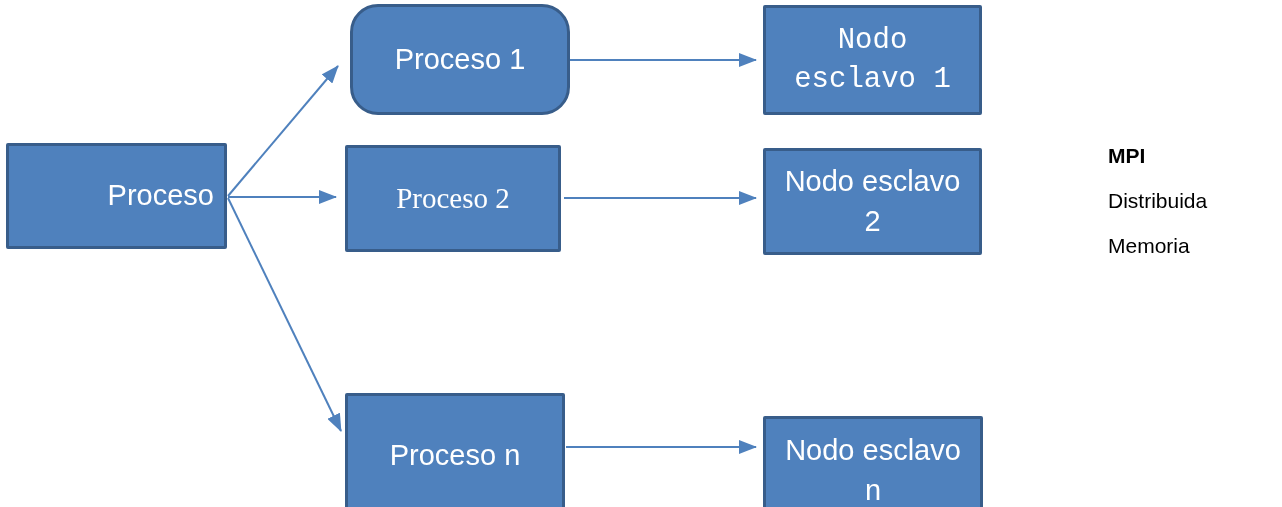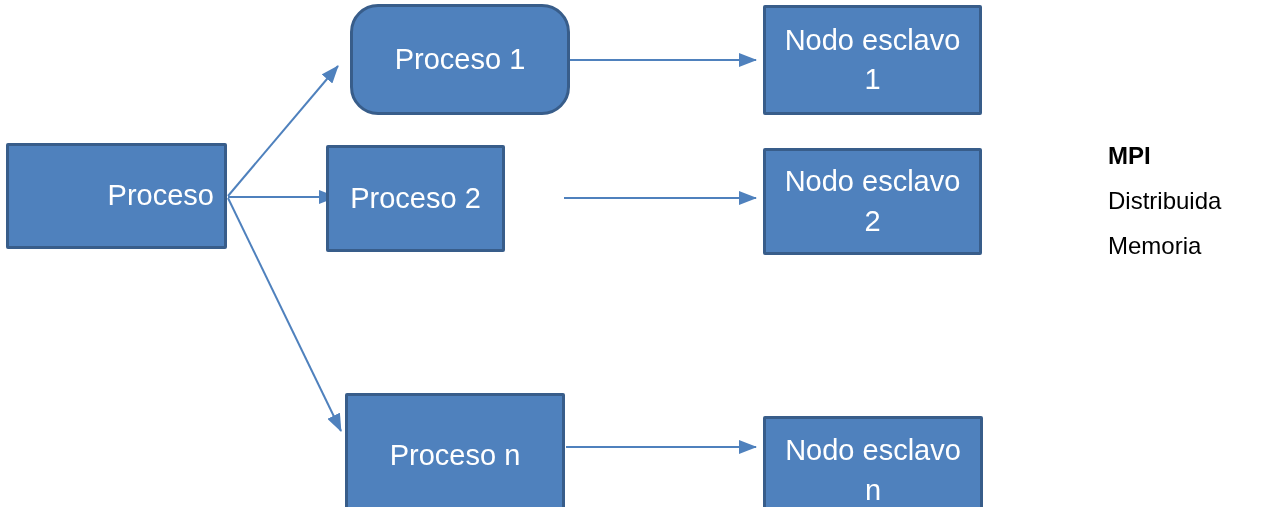--- a/index.html
+++ b/index.html
@@ -43,33 +43,33 @@
     align-items: center;
     justify-content: center;
     text-align: center;
     padding: 2px 10px;
   }
   .annotation {
     position: absolute;
     left: 1108px;
     top: 133px;
     color: var(--annotation-text, #000000);
-    font-size: 24px;
+    font-size: 21px;
     line-height: 45px;
     white-space: nowrap;
   }
   .annotation .title-line {
     font-weight: bold;
   }
   
   .box-root   { left: 6px;   top: 143px; width: 221px; height: 106px; justify-content: flex-end; }
   .box-p1     { left: 350px; top: 4px;   width: 220px; height: 111px; border-radius: 28px; }
-  .box-p2     { left: 326px; top: 145px; width: 179px; height: 107px; }
+  .box-p2     { left: 345px; top: 145px; width: 216px; height: 107px; font-family: Liberation Serif, serif; }
   .box-pn     { left: 345px; top: 393px; width: 220px; height: 125px; }
-  .box-n1     { left: 763px; top: 5px;   width: 219px; height: 110px; }
+  .box-n1     { left: 763px; top: 5px;   width: 219px; height: 110px; font-family: Liberation Mono, monospace; }
   .box-n2     { left: 763px; top: 148px; width: 219px; height: 107px; }
   .box-nn     { left: 763px; top: 416px; width: 220px; height: 109px; }
 </style>
 </head>
 <body>
 
 <div class="canvas">
 
   <svg class="edges-svg" viewBox="0 0 1282 507" xmlns="http://www.w3.org/2000/svg">
     <defs>

